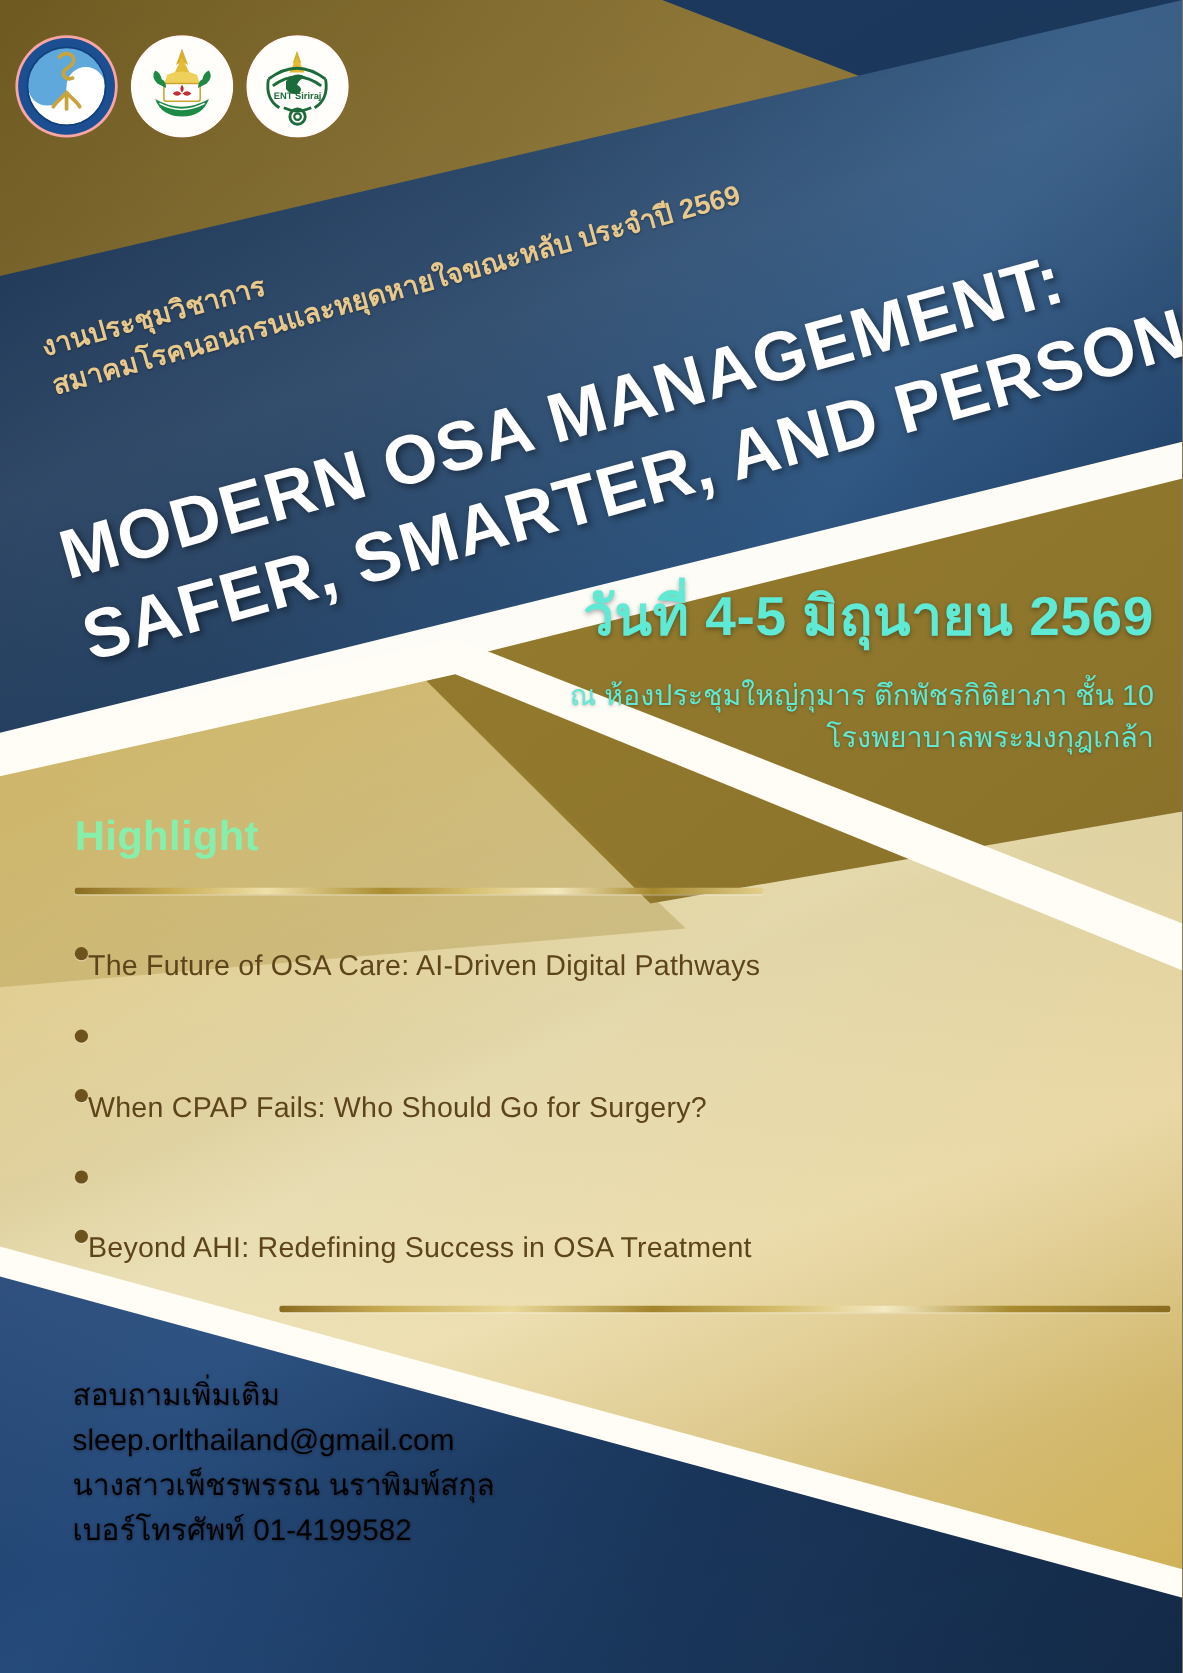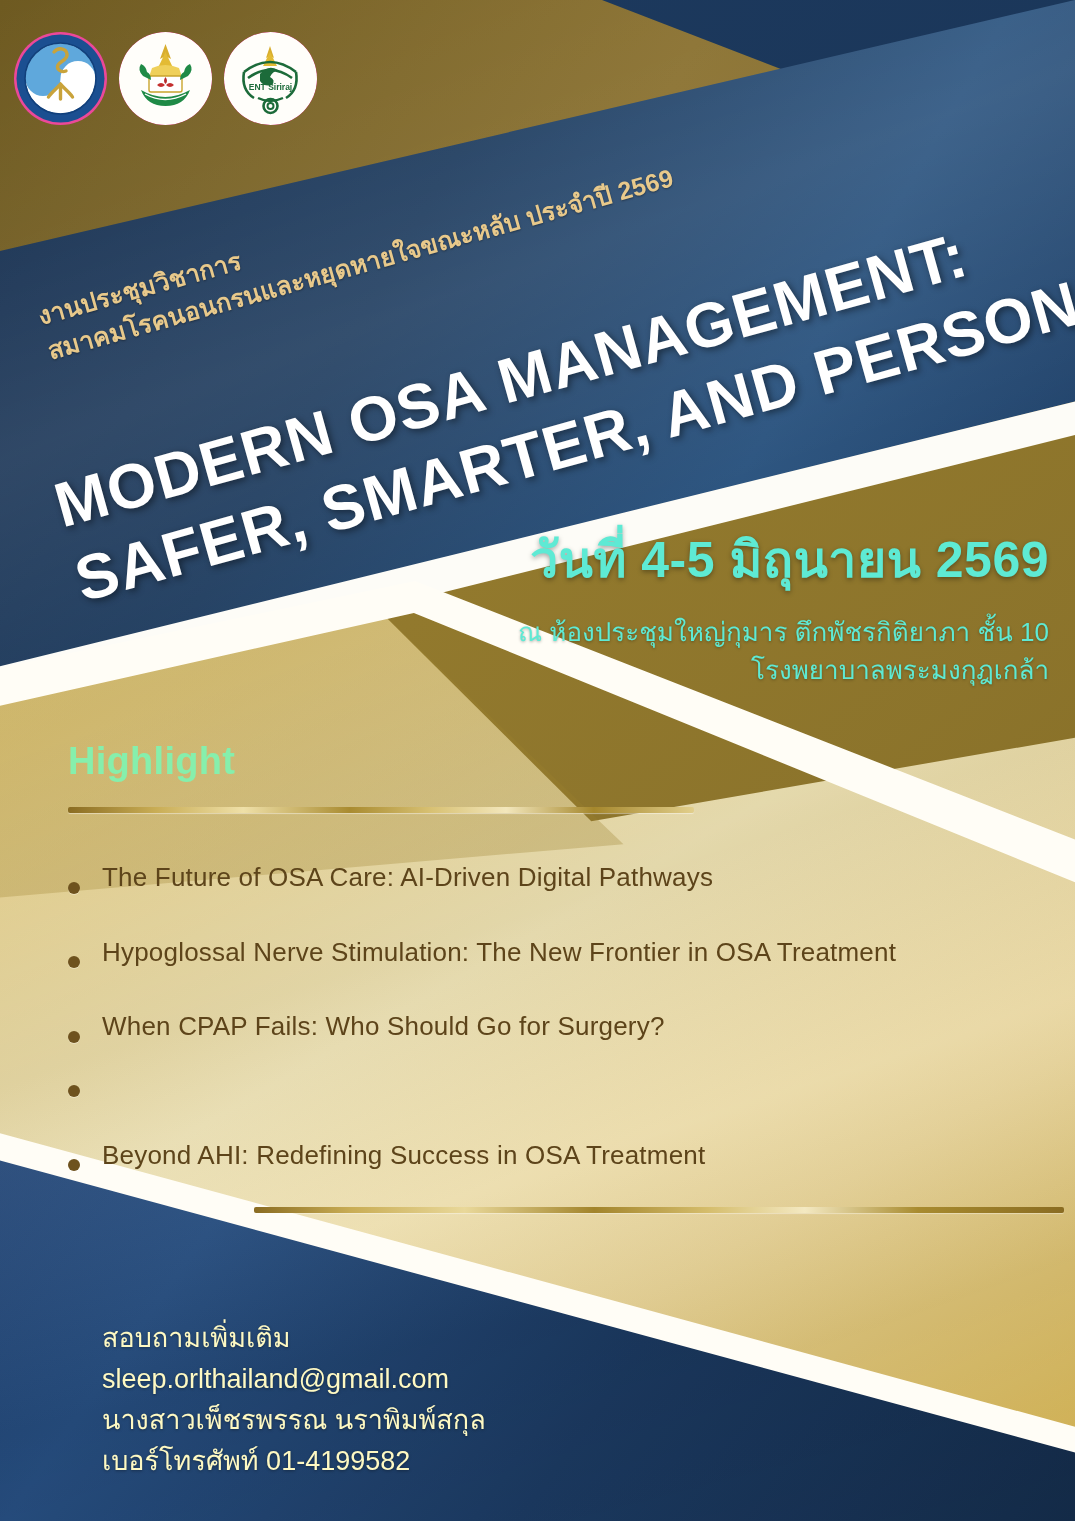--- a/index.html
+++ b/index.html
@@ -92,21 +92,21 @@
   }
   .white-sep-3 {
     background:#fffdf6;
     clip-path:polygon(0% 74.5%, 100% 93.8%, 100% 95.5%, 0% 76.3%);
   }
 
   
   .logo-row { position:absolute; left:14px; top:32px; display:flex; gap:12px; z-index:12; }
   .logo {
     width:93px; height:93px; border-radius:50%;
-    background:#ec4899;
+    background:#fca5a5;
     display:flex; align-items:center; justify-content:center;
     position:relative; overflow:hidden;
   }
   .logo svg { display:block; }
 
   
   .diag-wrap {
     position:absolute; left:0; top:0; width:1075px; height:1521px; z-index:20;
     pointer-events:none;
   }
@@ -162,44 +162,43 @@
   }
   .rule {
     height:6px; margin-top:24px; width:626px;
     background:linear-gradient(90deg,#8a6c22 0%,#c9ad55 14%,#efe0a8 28%,#a98b30 45%,
       #d8c173 58%,#f3e7bc 70%,#a5872c 84%,#e2cf8c 100%);
     border-radius:2px;
     box-shadow:0 1px 1px rgba(255,255,255,.45);
   }
   .bullets { margin-top:48px; }
   .bullet {
-    display:flex; align-items:flex-end; gap:22px; margin-bottom:42px;
+    display:flex; align-items:flex-start; margin-bottom:42px;
   }
   .dot {
     width:12px; height:12px; border-radius:50%;
     background:#6e521e; flex:0 0 12px;
     box-shadow:0 1px 0 rgba(255,255,255,.35);
   }
   .btext {
     font-size:26px; color:#5d441a; font-weight:500; letter-spacing:.2px;
     line-height:1.25;
   }
   .rule-bottom {
     height:6px; width:810px; margin-left:186px; margin-top:-6px;
     background:linear-gradient(90deg,#8a6c22 0%,#c9ad55 12%,#e9d89a 26%,#a2842b 42%,
       #d5bd6c 56%,#f4e9c2 68%,#a88b2f 82%,#8a6c22 100%);
     border-radius:2px;
     box-shadow:0 1px 1px rgba(255,255,255,.4);
   }
 
   
   .contact {
-    position:absolute; left:66px; top:1318px; z-index:22;
-    color:#fef9c3;
-    margin-left:36px;
+    position:absolute; left:66px; top:1248px; z-index:22;
+    color:#000000;
   }
   .contact div {
     font-size:27px; font-weight:500; line-height:1.52;
     text-shadow:0 1px 3px rgba(0,0,0,.35);
   }
 </style>
 </head>
 <body>
 
 <div id="poster">
@@ -296,21 +295,20 @@
     <div class="hl-title">Highlight</div>
     <div class="rule"></div>
 
     <div class="bullets">
       <div class="bullet">
         <span class="dot"></span>
         <span class="btext">The Future of OSA Care: AI-Driven Digital Pathways</span>
       </div>
       <div class="bullet">
         <span class="dot"></span>
-        <span class="btext">Hypoglossal Nerve Stimulation: The New Frontier in OSA Treatment</span>
       </div>
       <div class="bullet">
         <span class="dot"></span>
         <span class="btext">When CPAP Fails: Who Should Go for Surgery?</span>
       </div>
       <div class="bullet">
         <span class="dot"></span>
       </div>
       <div class="bullet">
         <span class="dot"></span>

